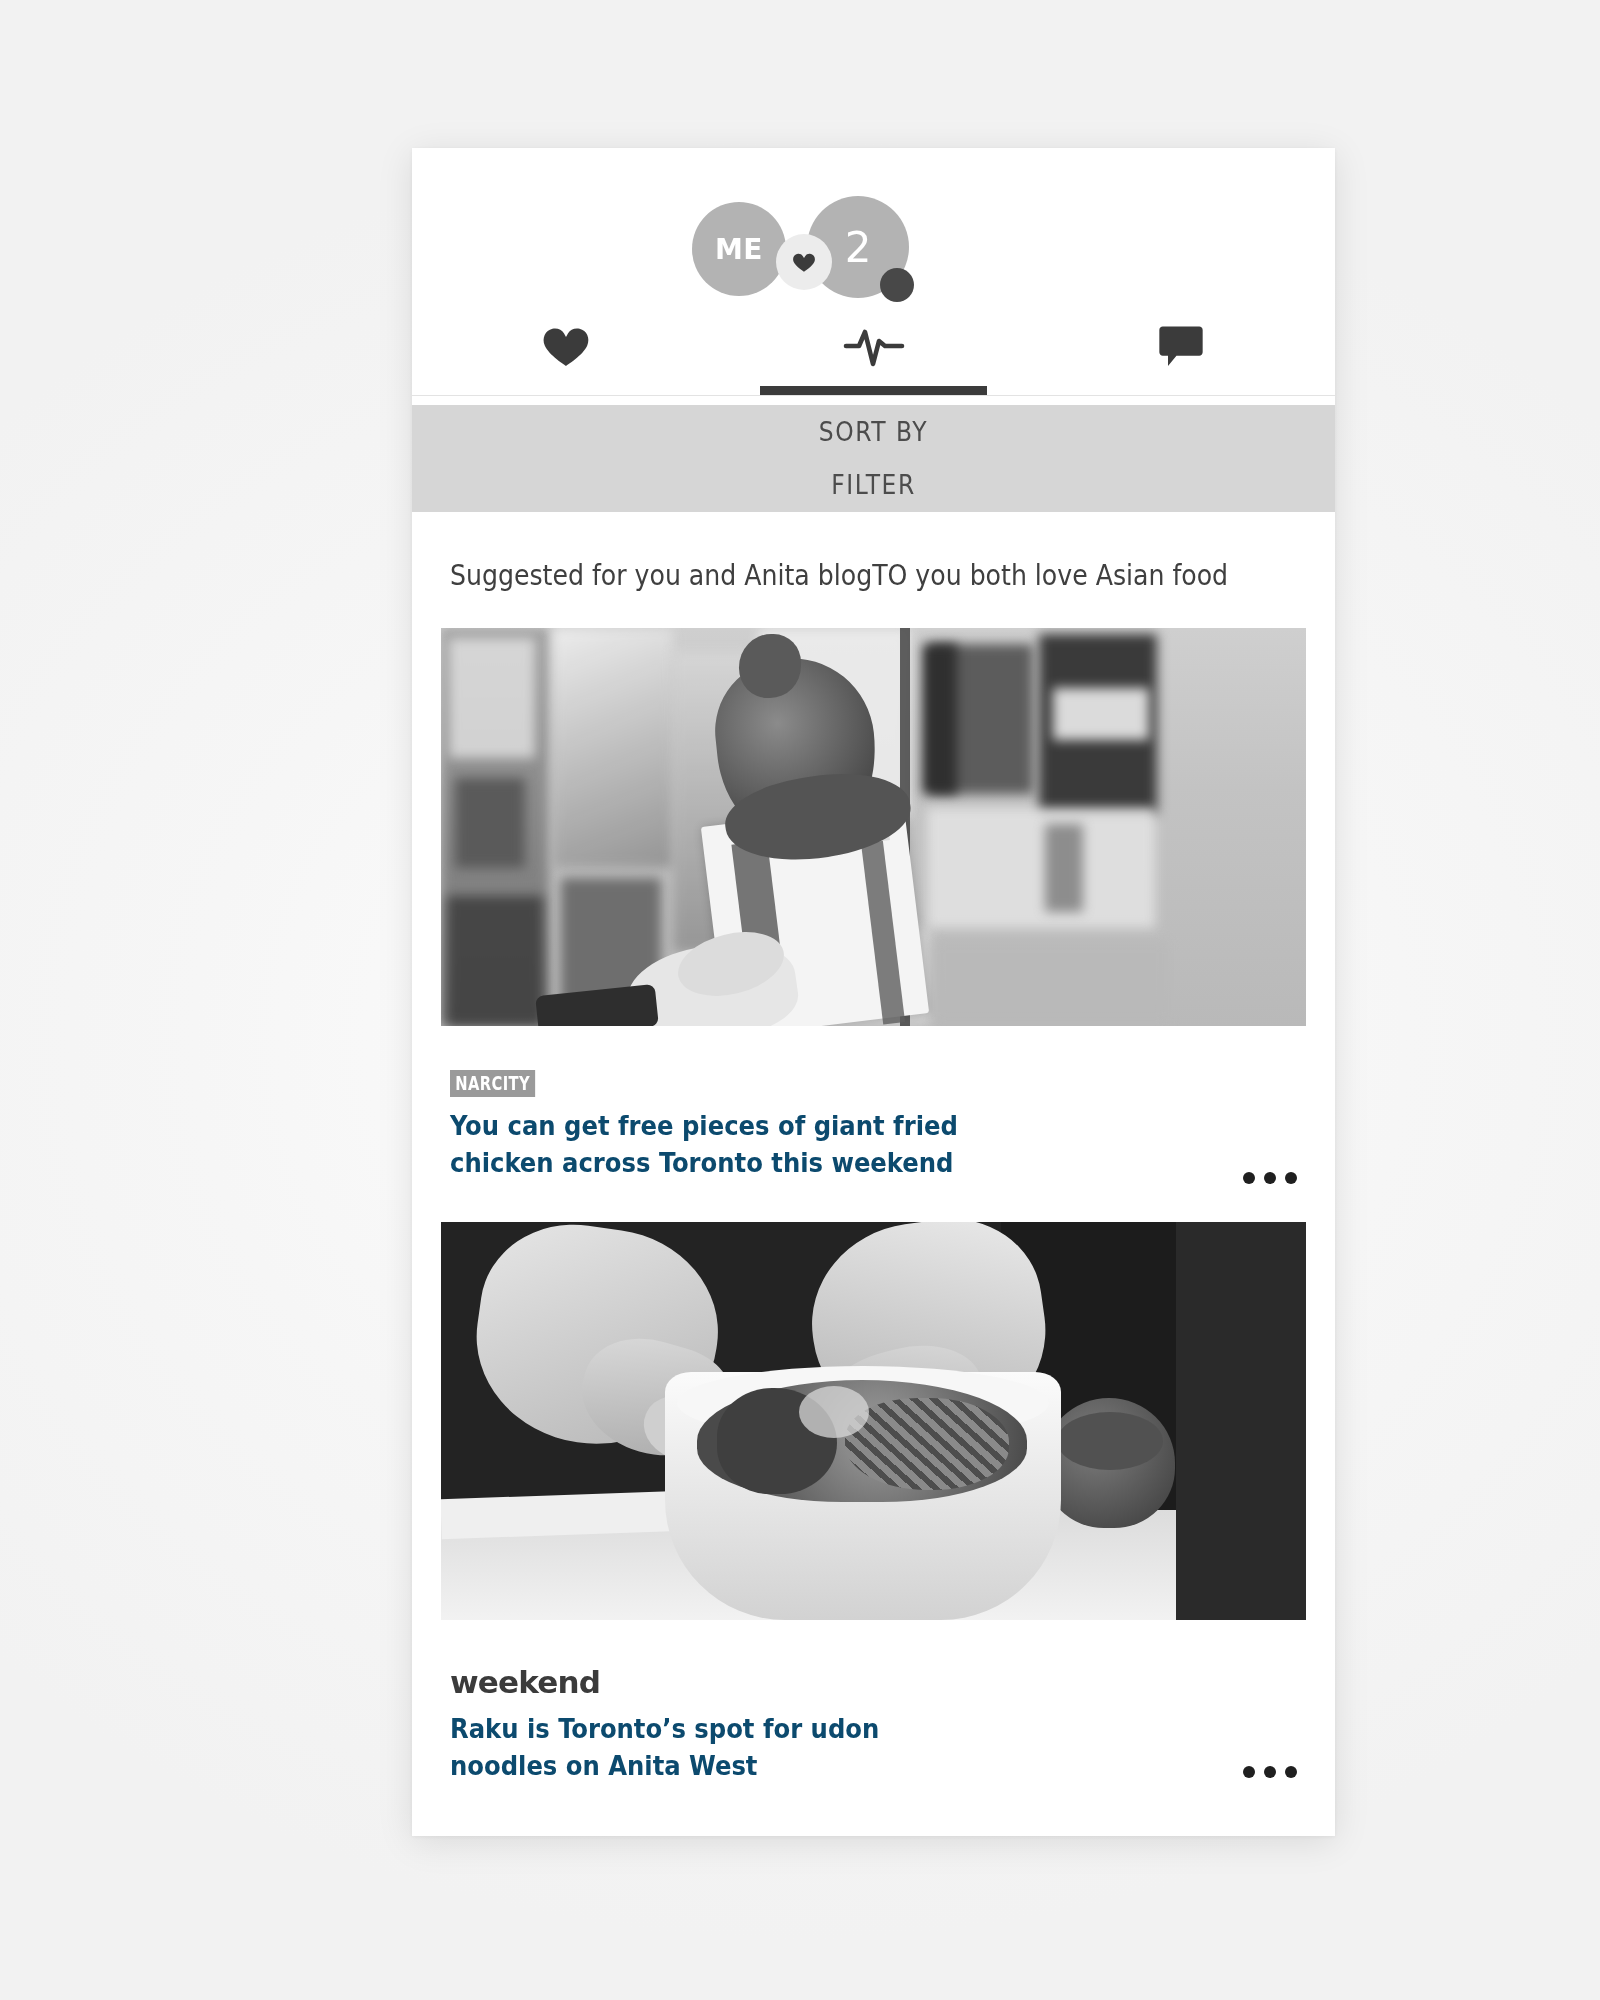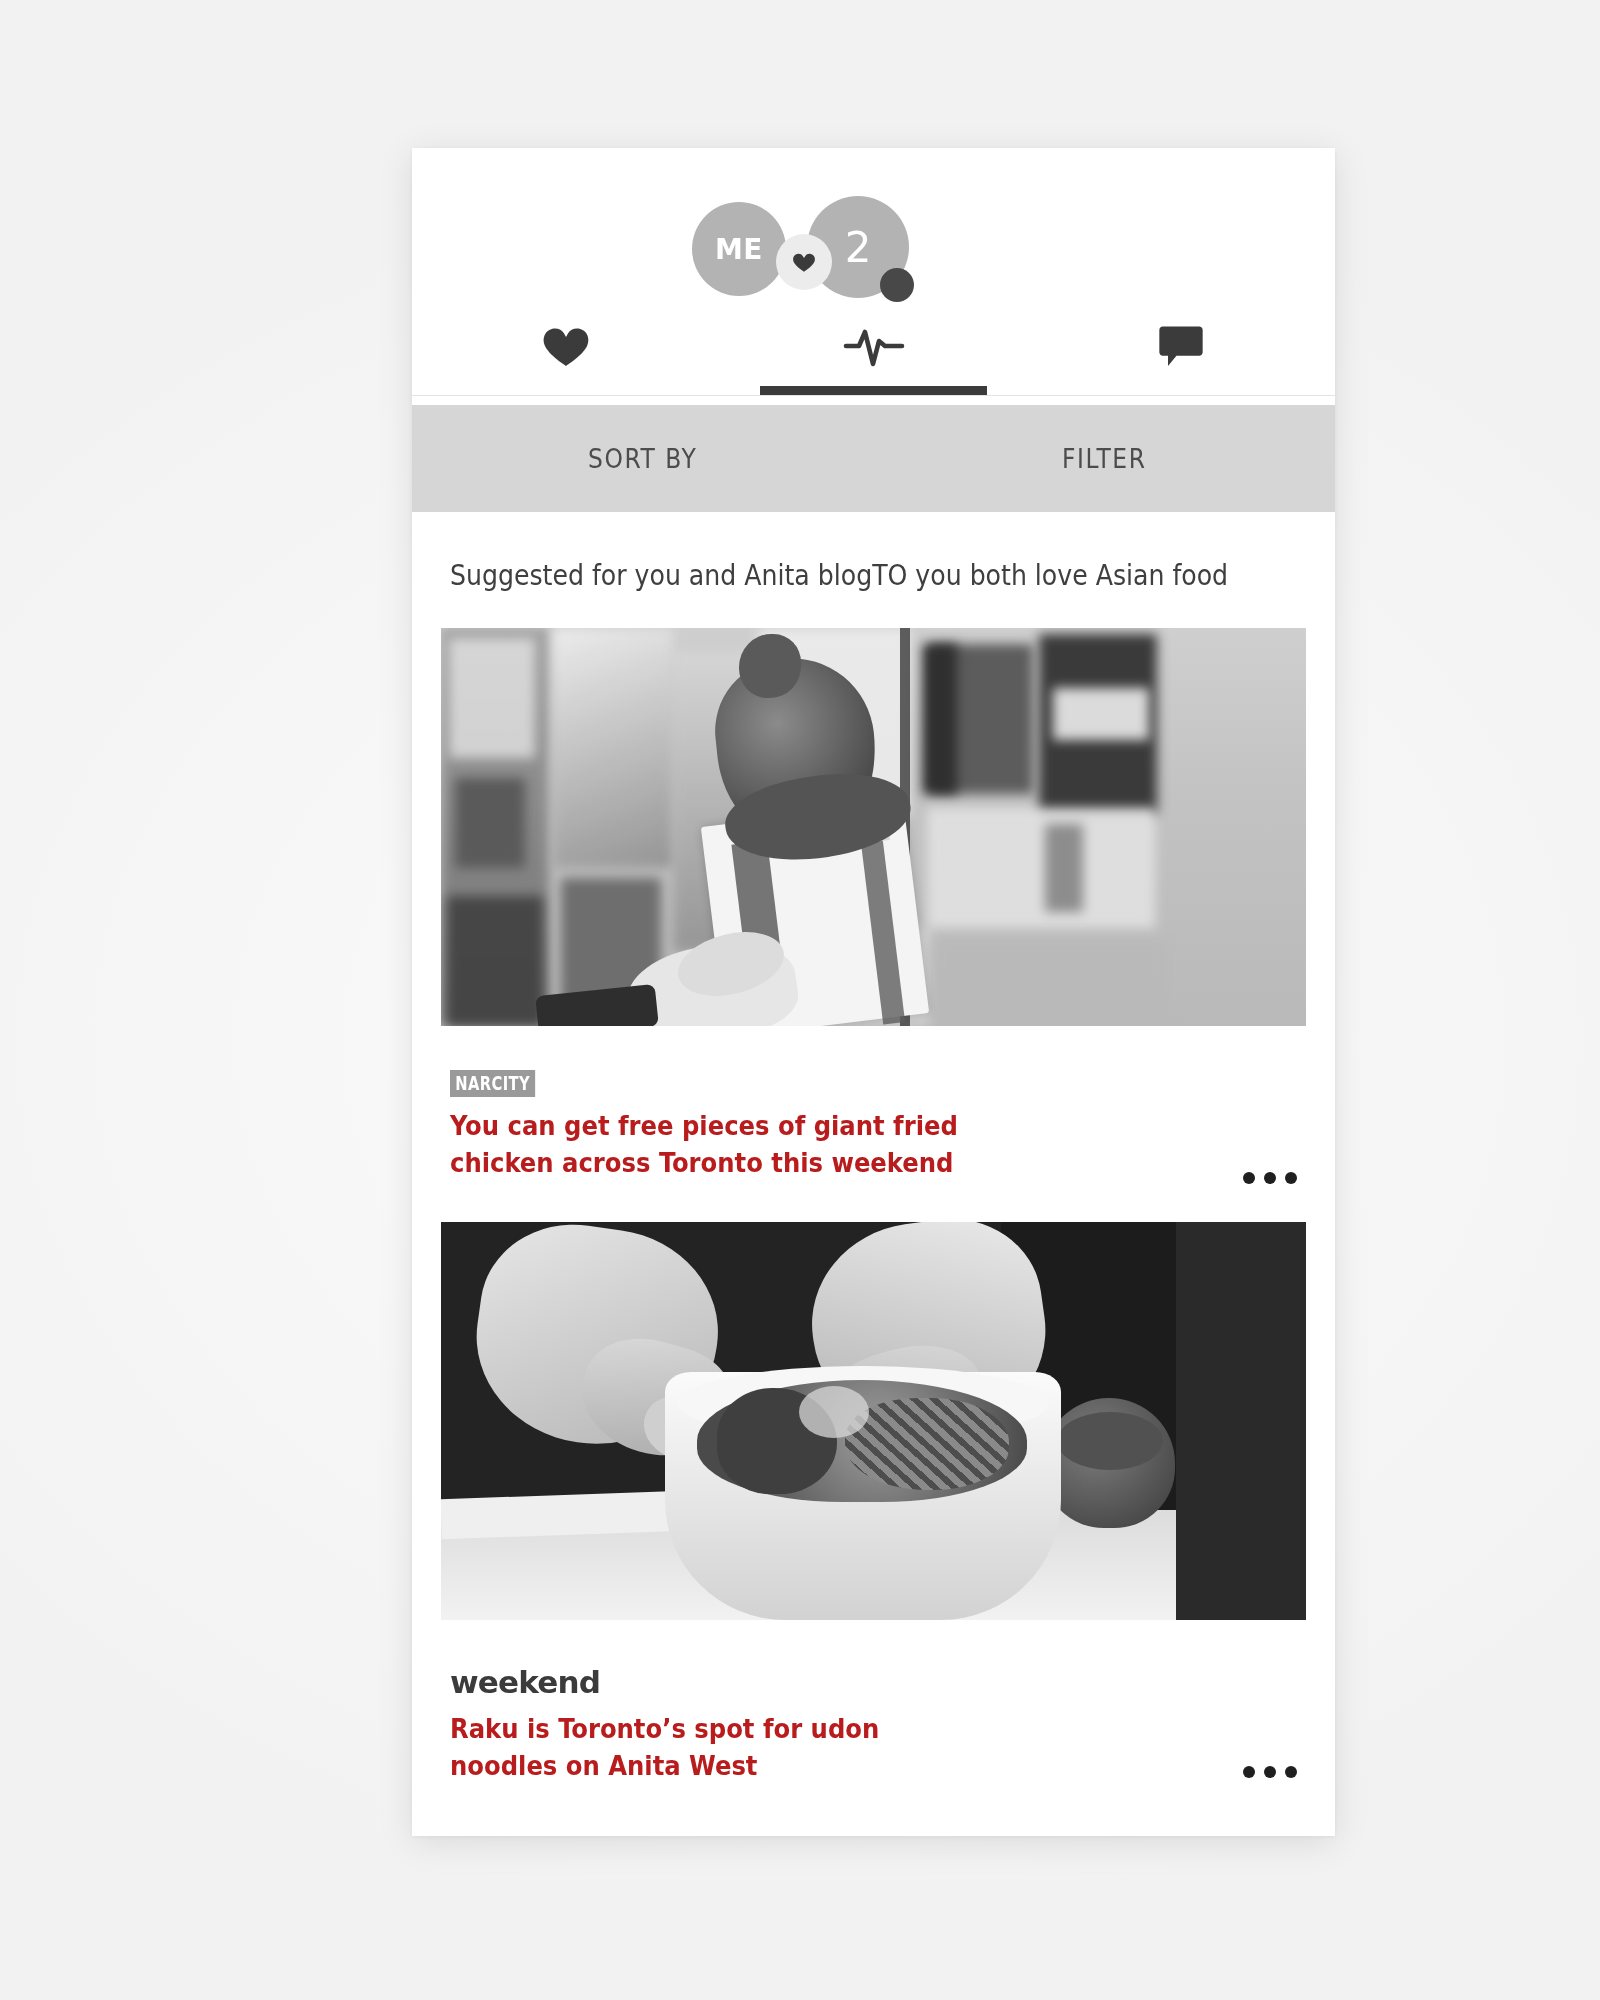--- a/index.html
+++ b/index.html
@@ -136,20 +136,21 @@
     background: #e3e3e3;
   }
 
   
   .sortfilter {
     position: relative;
     margin-top: 9px;
     height: 107px;
     background: #d6d6d6;
     display: flex;
+    flex-direction: column;
   }
   .sf-btn {
     flex: 1 1 0;
     display: flex;
     align-items: center;
     justify-content: center;
     font-size: 26px;
     letter-spacing: 1.6px;
     color: #4c4c4c;
     font-family: "DejaVu Sans Condensed", "Liberation Sans Narrow", "Liberation Sans", sans-serif;
@@ -206,21 +207,21 @@
     font-weight: 700;
     letter-spacing: -0.8px;
     font-family: "DejaVu Sans", sans-serif;
   }
 
   .headline {
     margin-top: 10px;
     font-size: 27px;
     font-weight: 700;
     line-height: 1.38;
-    color: #b91c1c;
+    color: #0c4a6e;
     max-width: 545px;
     font-family: "DejaVu Sans Condensed", "Liberation Sans Narrow", "Liberation Sans", sans-serif;
   }
 
   .more-dots {
     position: absolute;
     right: 38px;
     bottom: 6px;
     display: flex;
     gap: 9px;

